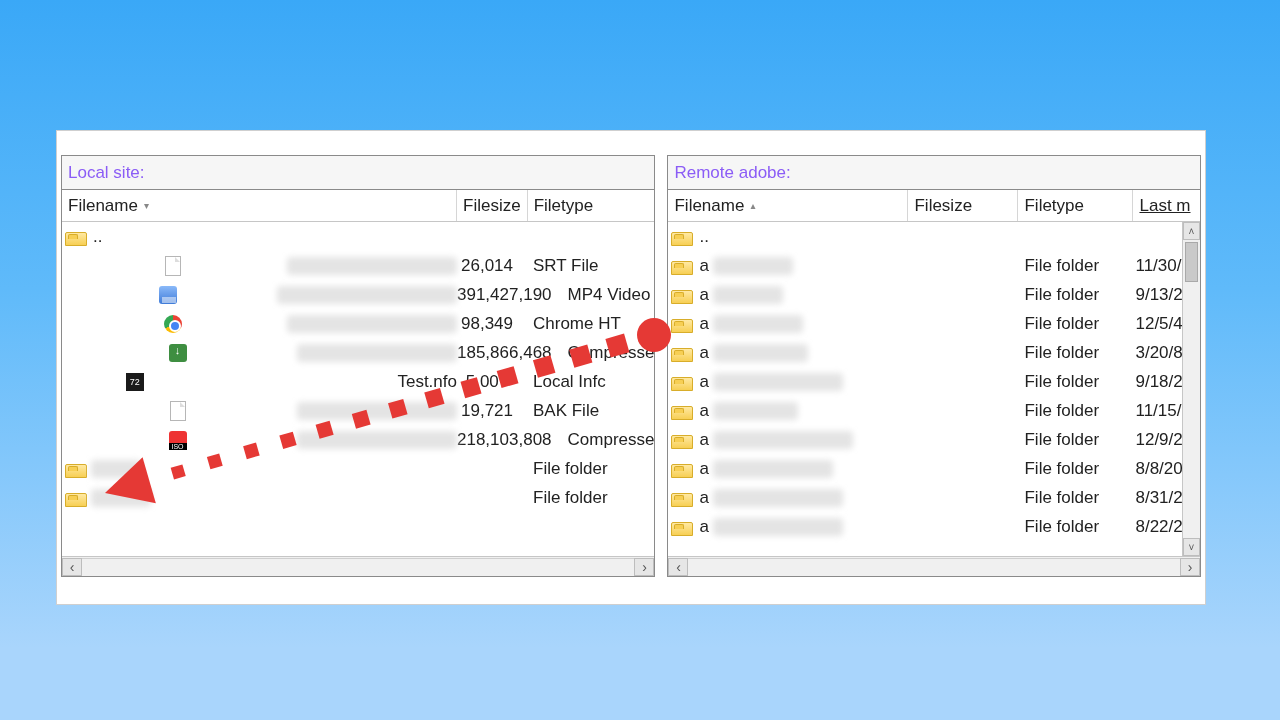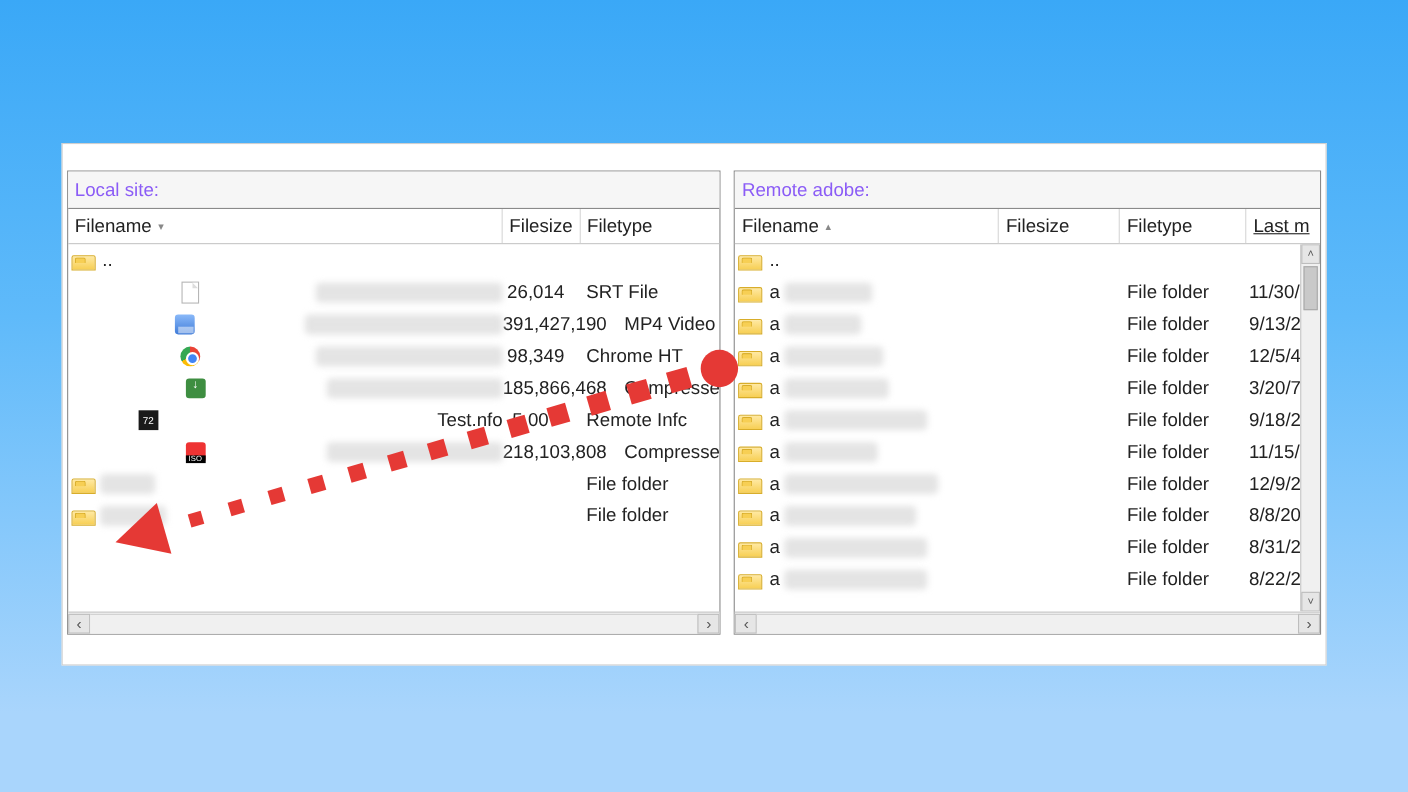--- a/index.html
+++ b/index.html
@@ -235,21 +235,29 @@
             </div>
             <div class="cell-size">185,866,468</div>
             <div class="cell-type">Compresse</div>
           </div>
           <div class="row row-local">
             <div class="cell-name">
               <div class="iconcell ic-72"></div>
               <span class="txt" style="margin-left: 190px;">Test.nfo</span>
             </div>
             <div class="cell-size">5,007</div>
-            <div class="cell-type">Remote Infc</div>
+            <div class="cell-type">Local Infc</div>
+          </div>
+          <div class="row row-local">
+            <div class="cell-name">
+              <div class="iconcell ic-blank"></div>
+              <span class="blur-box" style="width: 160px;"></span>
+            </div>
+            <div class="cell-size">19,721</div>
+            <div class="cell-type">BAK File</div>
           </div>
           <div class="row row-local">
             <div class="cell-name">
               <div class="iconcell ic-iso"></div>
               <span class="blur-box" style="width: 160px;"></span>
             </div>
             <div class="cell-size">218,103,808</div>
             <div class="cell-type">Compresse</div>
           </div>
           <div class="row row-local">
@@ -330,21 +338,21 @@
             <div class="cell-mod">12/5/4</div>
           </div>
           <div class="row row-remote">
             <div class="cell-name">
               <div class="iconcell ic-folder"></div>
               <span class="txt">a</span>
               <span class="blur-box" style="width: 95px;"></span>
             </div>
             <div class="cell-size"></div>
             <div class="cell-type">File folder</div>
-            <div class="cell-mod">3/20/7</div>
+            <div class="cell-mod">3/20/8</div>
           </div>
           <div class="row row-remote">
             <div class="cell-name">
               <div class="iconcell ic-folder"></div>
               <span class="txt">a</span>
               <span class="blur-box" style="width: 130px;"></span>
             </div>
             <div class="cell-size"></div>
             <div class="cell-type">File folder</div>
             <div class="cell-mod">9/18/2</div>

